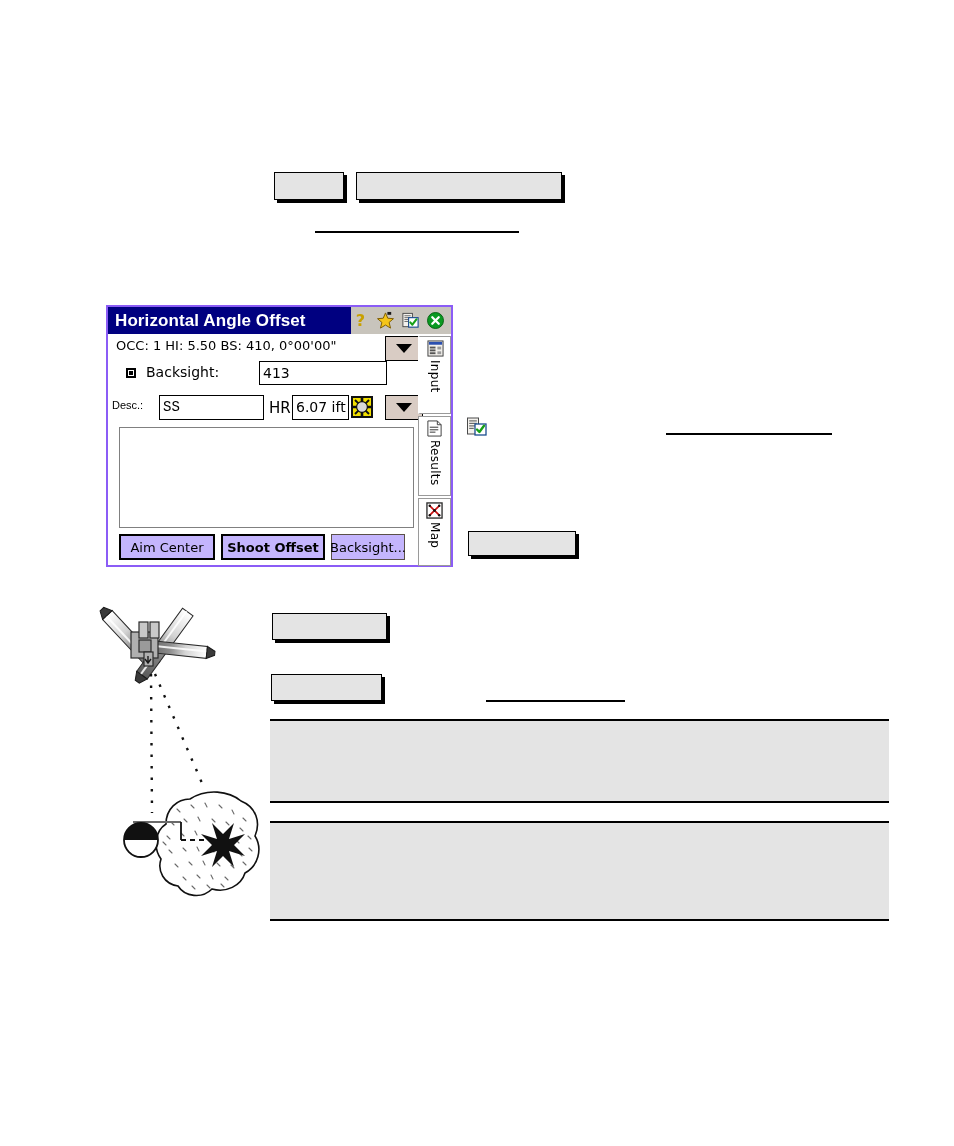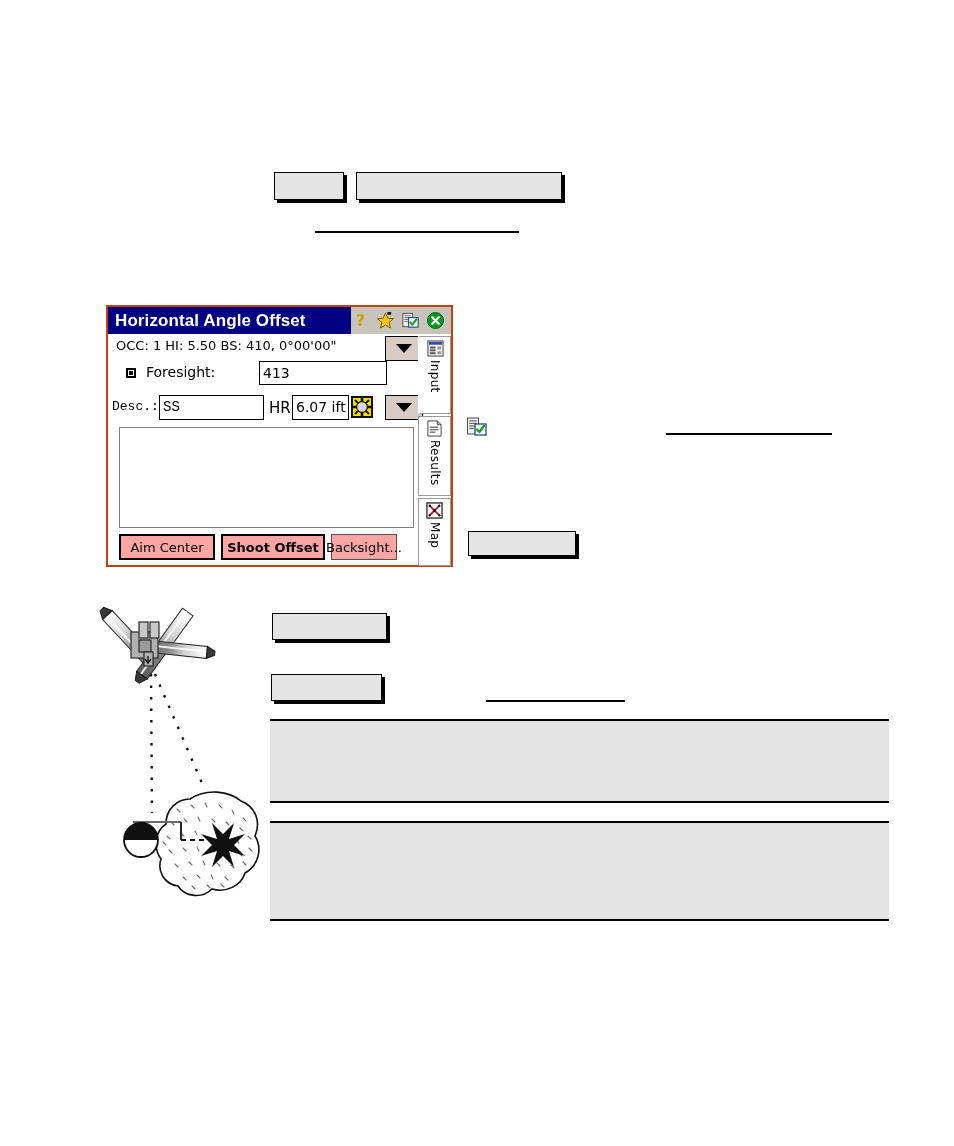--- a/index.html
+++ b/index.html
@@ -38,21 +38,21 @@
   }
 
   
   #pda-dialog {
     position: absolute;
     left: 106px;
     top: 305px;
     width: 347px;
     height: 262px;
     background: #ffffff;
-    border: 2px solid #c2410c;
+    border: 2px solid #8b5cf6;
     box-sizing: border-box;
   }
   #title-bar {
     position: absolute;
     left: 0; top: 0;
     width: 100%;
     height: 27px;
     background: #000080;
     display: flex;
     align-items: center;
@@ -156,40 +156,40 @@
     width: 0; height: 0;
     border-left: 8px solid transparent;
     border-right: 8px solid transparent;
     border-top: 9px solid #000000;
   }
 
   #desc-label {
     position: absolute;
     left: 110px;
     top: 397px;
-    font-size: 13px;
-    font-family: Liberation Mono, monospace;
+    font-size: 11px;
+    font-family: Liberation Sans, sans-serif;
   }
   #hr-label {
     position: absolute;
     left: 267px;
     top: 397px;
     font-size: 15px;
     font-family: "DejaVu Sans", sans-serif;
   }
 
   #target-icon {
     position: absolute;
     left: 349px;
     top: 394px;
     width: 22px;
     height: 22px;
   }
   .dbtn {
-    background: #fca5a5;
+    background: #c4b5fd;
     border: 1px solid #5a5048;
     box-sizing: border-box;
     font-size: 13px;
     font-family: "DejaVu Sans", sans-serif;
     color: #000000;
     display: flex;
     align-items: center;
     justify-content: center;
     white-space: nowrap;
     padding: 0 6px;
@@ -289,21 +289,21 @@
         <path d="M6.6 6.6 L13.4 13.4 M13.4 6.6 L6.6 13.4" stroke="#ffffff" stroke-width="2.4" stroke-linecap="round"></path>
       </svg>
     </span>
   </div>
 
   <div id="dlg-body">
     <span id="status-line">OCC: 1  HI: 5.50  BS: 410, 0°00'00"</span>
 
     <div id="fs-row">
       <span class="radio-sq"></span>
-      <span id="fs-label">Foresight:</span>
+      <span id="fs-label">Backsight:</span>
       <div class="tbox" id="fs-input">413</div>
     </div>
   </div>
 
   <span id="desc-label" style="left:4px;top:92px;">Desc.:</span>
   <div class="tbox" style="left:51px;top:88px;width:105px;height:25px;font-family:Liberation Mono, monospace;">SS</div>
   <span id="hr-label" style="left:161px;top:92px;">HR:</span>
   <div class="tbox" style="left:184px;top:88px;width:57px;height:25px;">6.07 ift</div>
 
   <svg id="target-icon" style="left:243px;top:89px;" viewBox="0 0 22 22">
@@ -319,21 +319,21 @@
   </div>
   <div class="combo-btn" style="left:277px;top:88px;width:38px;height:25px;">
     <span class="caret"></span>
   </div>
 
   <div style="position:absolute;left:11px;top:120px;width:295px;height:101px;background:#ffffff;border:1px solid #808080;box-sizing:border-box;"></div>
 
   <div style="position:absolute;left:11px;top:227px;width:298px;height:26px;display:flex;gap:6px;">
     <div class="dbtn focused" style="width:96px;">Aim Center</div>
     <div class="dbtn default" style="width:104px;">Shoot Offset</div>
-    <div class="dbtn under1" style="width:66px;">Backsight...</div>
+    <div class="dbtn under1" style="width:74px;">Backsight...</div>
   </div>
 </div>
 
 <div id="side-tabs">
   <div class="vtab sel" id="tab-input">
     <svg width="17" height="17" viewBox="0 0 18 18">
       <rect x="1" y="1" width="16" height="16" fill="#f2f0ec" stroke="#3a3a3a" stroke-width="1"></rect>
       <rect x="2" y="2" width="14" height="3" fill="#2a4fb0"></rect>
       <rect x="3" y="7" width="6" height="2" fill="#555555"></rect>
       <rect x="3" y="10" width="6" height="2" fill="#555555"></rect>

